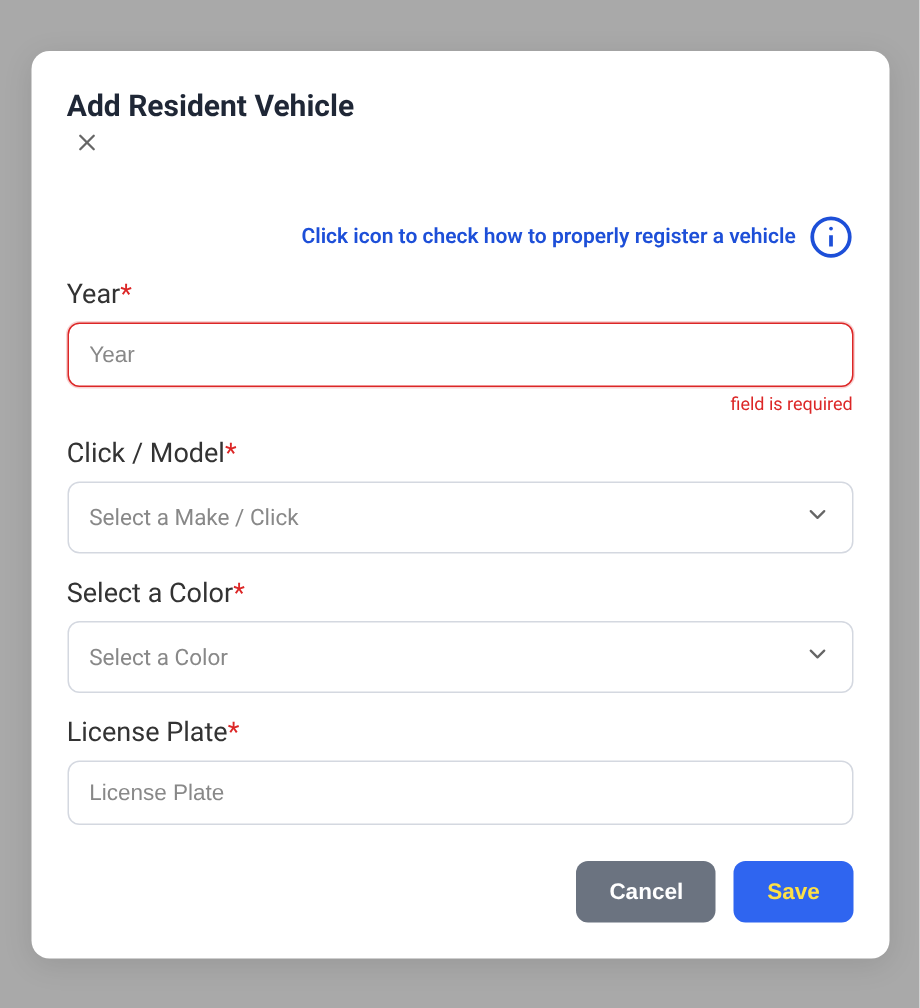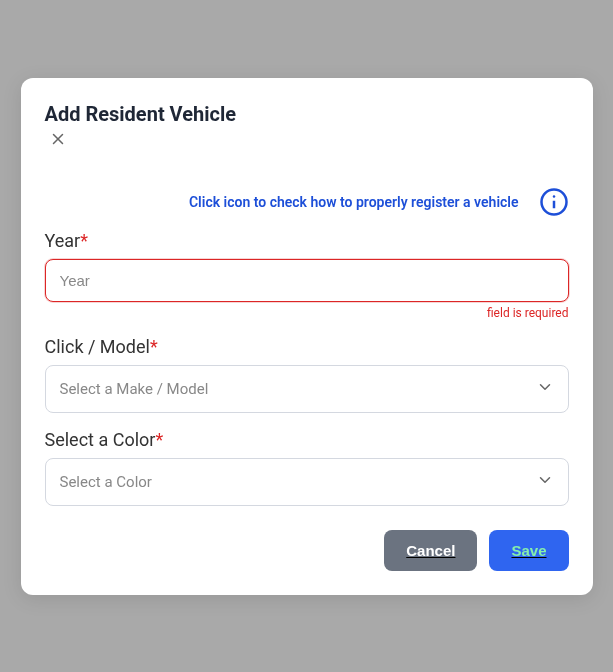--- a/index.html
+++ b/index.html
@@ -42,21 +42,21 @@
       padding: 4px;
       color: #666;
       display: flex;
       align-items: center;
       justify-content: center;
     }
     .info-row {
       display: flex;
       align-items: center;
       justify-content: flex-end;
-      gap: 20px;
+      gap: 8px;
       margin-bottom: 8px;
     }
     .info-text {
       font-size: 14px;
       font-weight: 600;
       color: #1d4fd8;
     }
     .info-icon {
       color: #1d4fd8;
       cursor: pointer;
@@ -114,37 +114,36 @@
       align-items: center;
     }
     .chevron {
       color: #666;
     }
     .modal-footer {
       display: flex;
       justify-content: flex-end;
       gap: 12px;
       margin-top: 24px;
-      text-decoration: underline;
     }
     .btn {
       padding: 12px 22px;
       font-size: 15px;
       font-weight: 600;
       border: none;
       border-radius: 8px;
       cursor: pointer;
     }
     .btn-cancel {
       background: #6b7380;
       color: #fff;
     }
     .btn-save {
       background: #2f65f0;
-      color: #86efac;
+      color: #fde047;
     }
   </style>
 </head>
 <body>
 
 <div class="modal">
   <div class="modal-header">
     <h2 class="modal-title">Add Resident Vehicle</h2>
     <button class="close-btn">
       <span>
@@ -173,21 +172,21 @@
     </label>
     <input type="text" class="form-input error" placeholder="Year" style="">
     <div class="error-msg">field is required</div>
   </div>
 
   <div class="form-group">
     <label class="form-label">
       <span>Click / Model</span><span class="required">*</span>
     </label>
     <div class="form-select">
-      <span>Select a Make / Model</span>
+      <span>Select a Make / Click</span>
       <span class="chevron">
         <svg width="18" height="18" viewBox="0 0 24 24" fill="none" stroke="currentColor" stroke-width="2" stroke-linecap="round" stroke-linejoin="round">
           <polyline points="6 9 12 15 18 9"></polyline>
         </svg>
       </span>
     </div>
   </div>
 
   <div class="form-group">
     <label class="form-label">
@@ -196,19 +195,25 @@
     <div class="form-select">
       <span>Select a Color</span>
       <span class="chevron">
         <svg width="18" height="18" viewBox="0 0 24 24" fill="none" stroke="currentColor" stroke-width="2" stroke-linecap="round" stroke-linejoin="round">
           <polyline points="6 9 12 15 18 9"></polyline>
         </svg>
       </span>
     </div>
   </div>
 
+  <div class="form-group">
+    <label class="form-label">
+      <span>License Plate</span><span class="required">*</span>
+    </label>
+    <input type="text" class="form-input" placeholder="License Plate" style="">
+  </div>
 
 
   <div class="modal-footer">
     <button class="btn btn-cancel">Cancel</button>
     <button class="btn btn-save">Save</button>
   </div>
 </div>
 
 </body></html>

